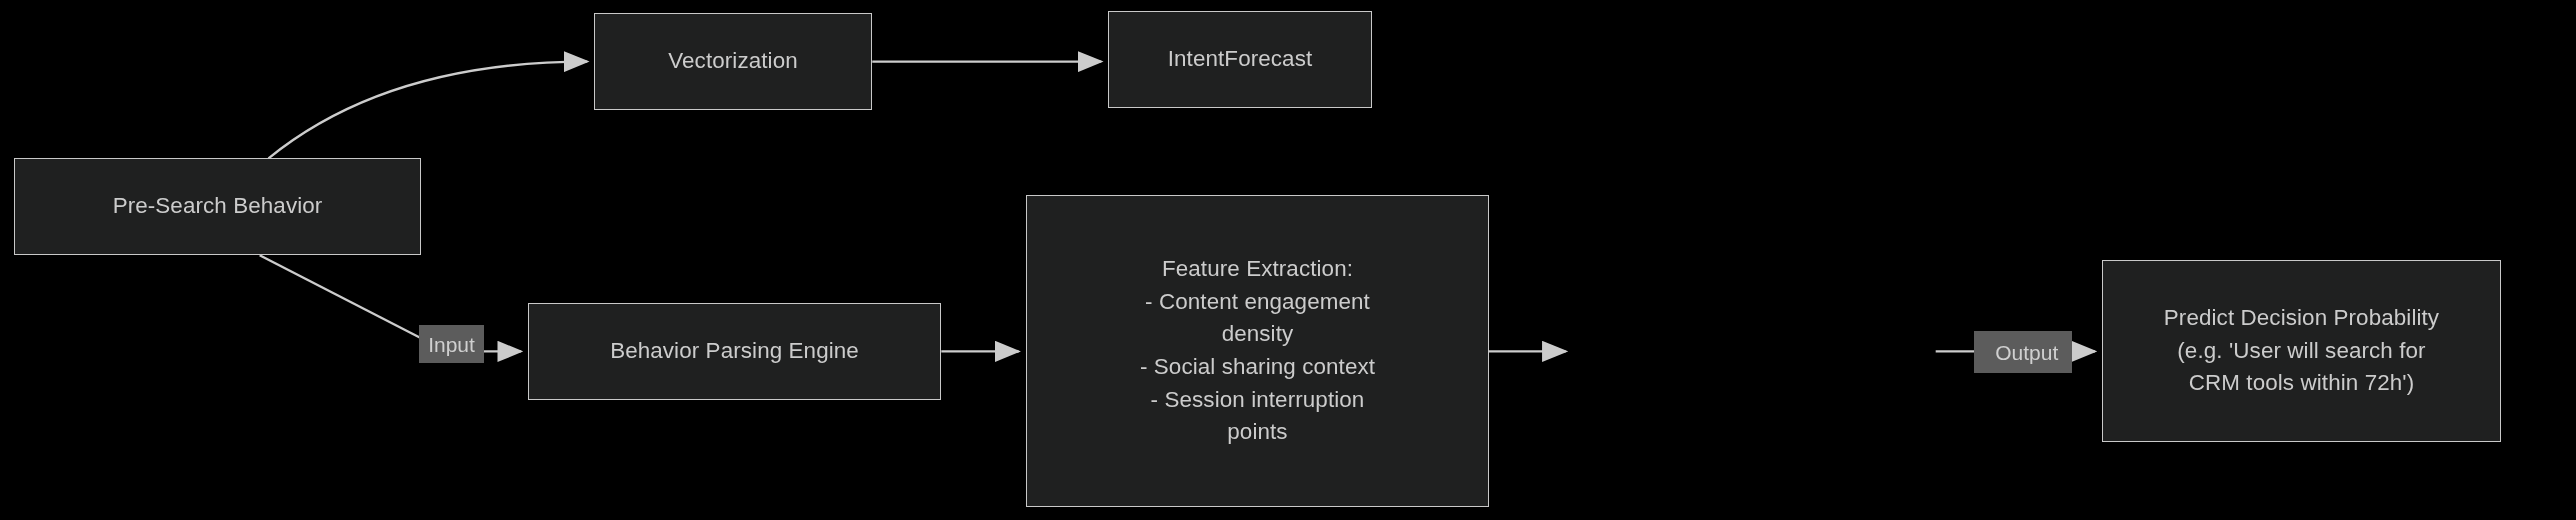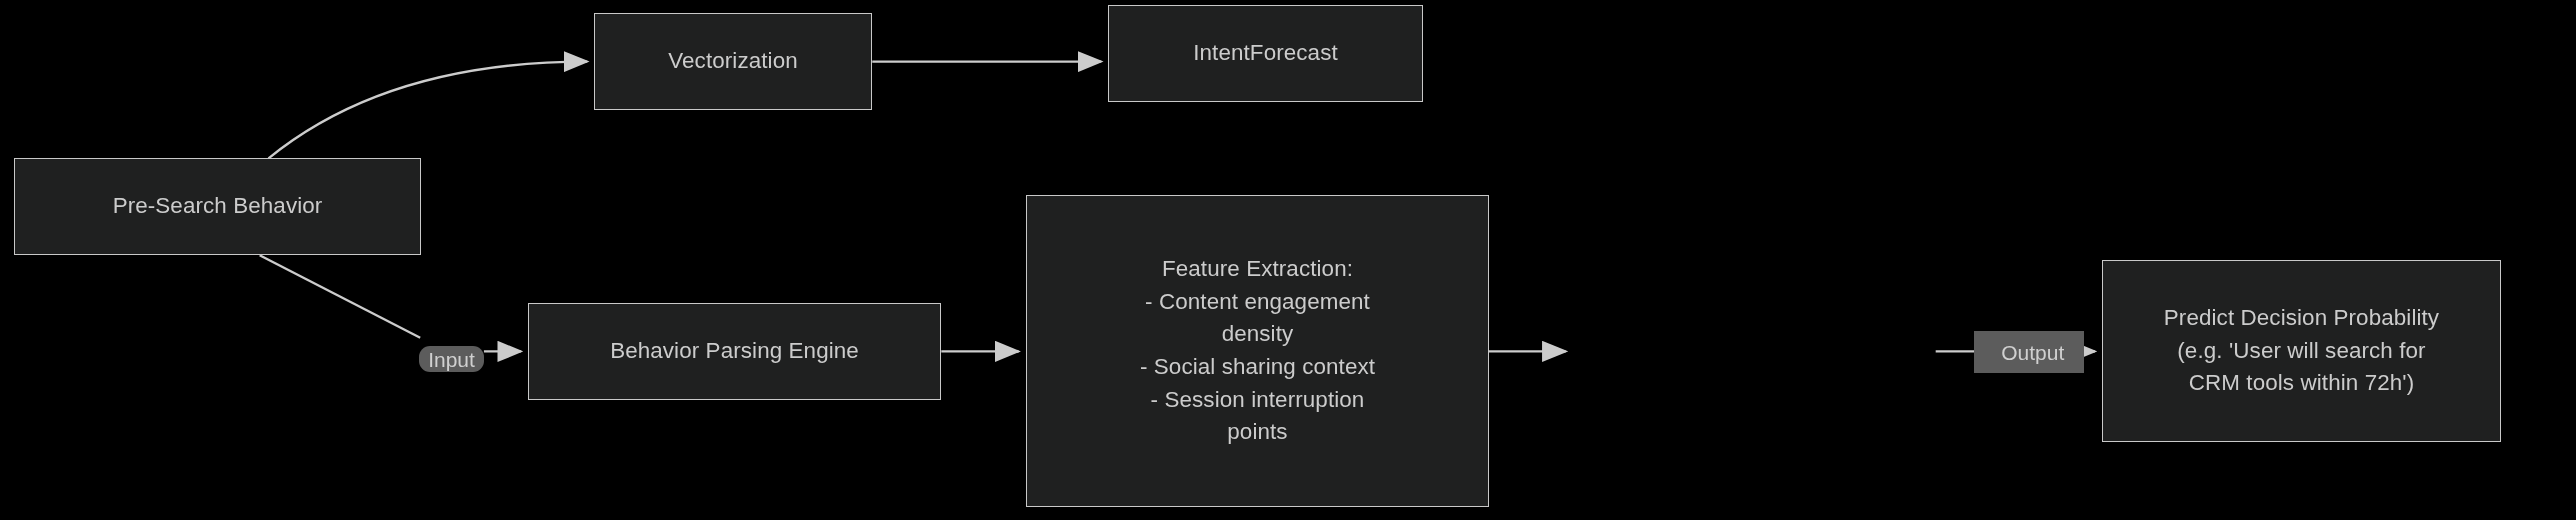--- a/index.html
+++ b/index.html
@@ -93,21 +93,21 @@
   </svg>
 
   <div class="node" style="left:14px; top:158px; width:407px; height:97px;">
     <span class="node-label">Pre-Search Behavior</span>
   </div>
 
   <div class="node" style="left:594px; top:13px; width:278px; height:97px;">
     <span class="node-label">Vectorization</span>
   </div>
 
-  <div class="node" style="left:1108px; top:5px; width:315px; height:97px;">
+  <div class="node" style="left:1108px; top:11px; width:264px; height:97px;">
     <span class="node-label">IntentForecast</span>
   </div>
 
   <div class="node multiline" style="left:1026px; top:195px; width:463px; height:312px;">
     <span class="node-label">Feature Extraction:
 - Content engagement
 density
 - Social sharing context
 - Session interruption
 points</span>
@@ -117,22 +117,22 @@
     <span class="node-label">Behavior Parsing Engine</span>
   </div>
 
 
   <div class="node multiline" style="left:2102px; top:260px; width:399px; height:182px;text-align:center;">
     <span class="node-label">Predict Decision Probability
 (e.g. 'User will search for
 CRM tools within 72h')</span>
   </div>
 
-  <div class="edge-label" style="left:419px; top:346px; width:65px; height:26px;border-radius:11px;">
+  <div class="edge-label" style="left:419px; top:325px; width:65px; height:38px;">
     <span>Input</span>
   </div>
 
-  <div class="edge-label" style="left:1974px; top:331px; width:110px; height:42px;padding-left:11px;">
+  <div class="edge-label" style="left:1974px; top:331px; width:98px; height:42px;padding-left:11px;">
     <span>Output</span>
   </div>
 
 </div>
 
 
 </body></html>

